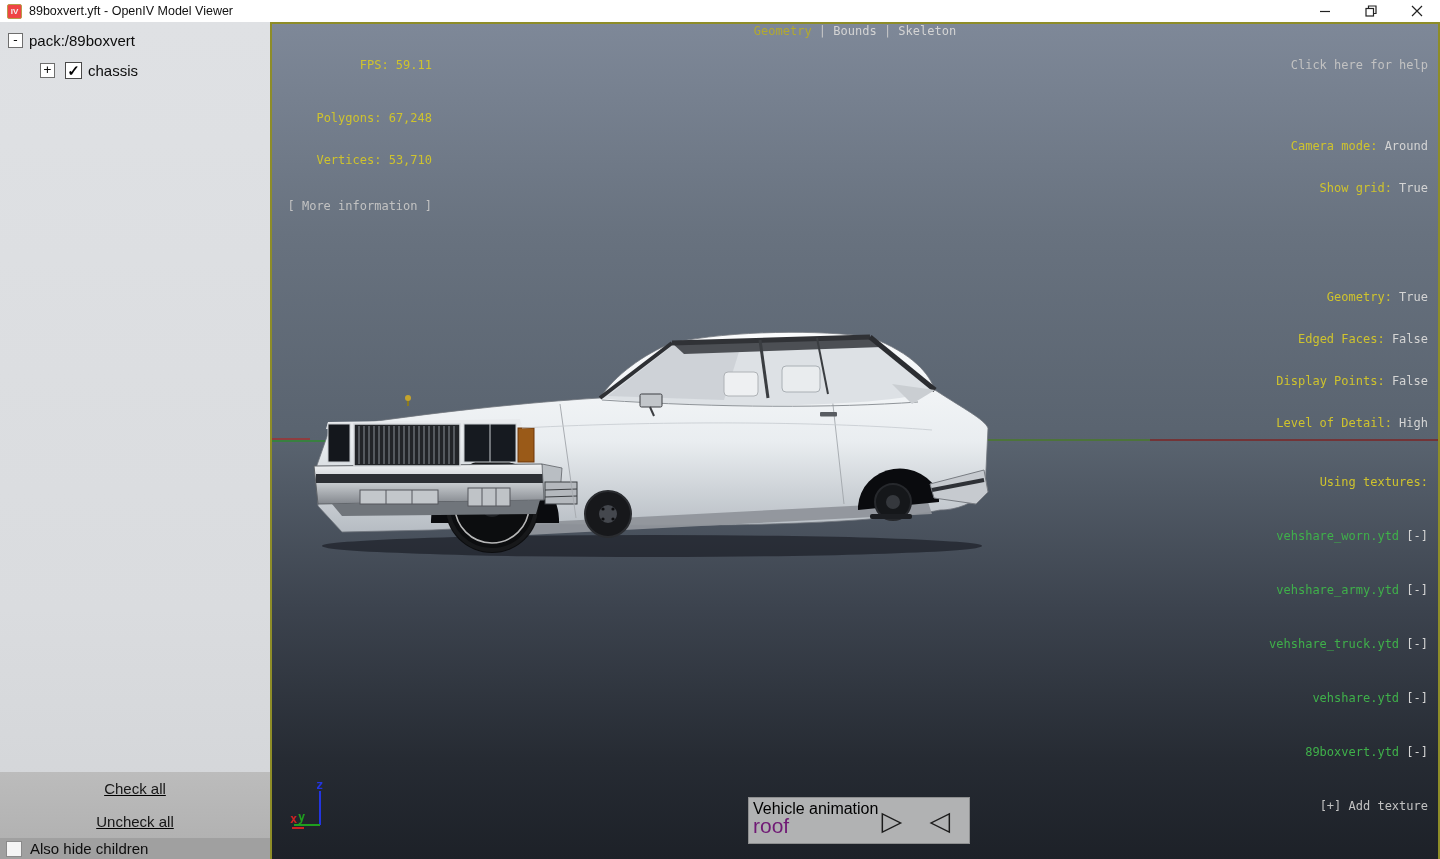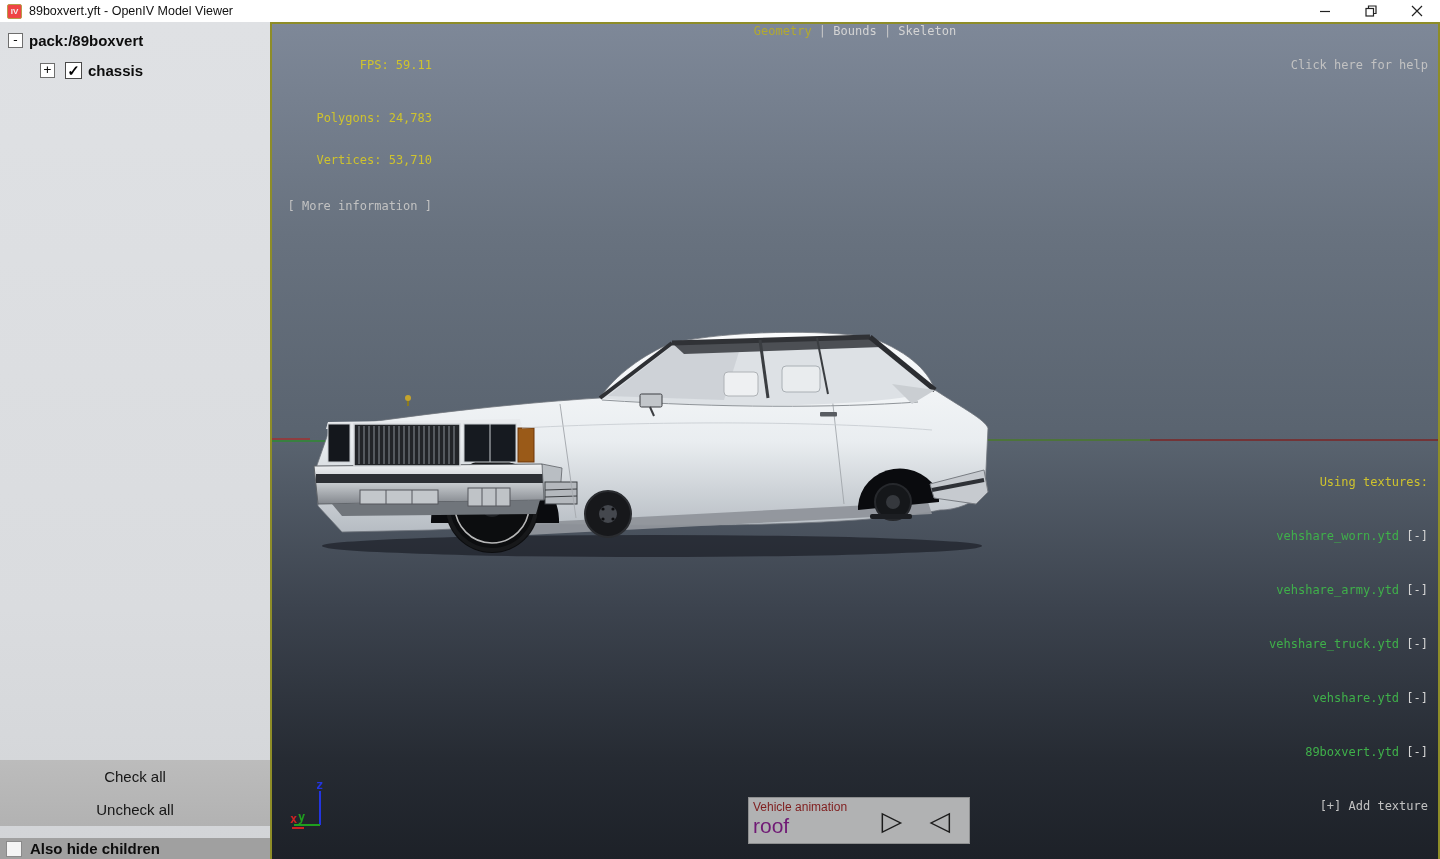--- a/index.html
+++ b/index.html
@@ -33,26 +33,27 @@
   .expander {
     width:15px; height:15px; background:#fff; border:1px solid #6e6e6e;
     font-size:13px; line-height:12px; text-align:center; color:#111;
     font-family:"DejaVu Sans Mono", monospace;
   }
   .checkbox {
     width:17px; height:17px; background:#fff; border:1px solid #494949;
     font-size:15px; line-height:15px; text-align:center; color:#000; font-weight:bold;
   }
   .checkbox.empty { background:#f4f4f4; border:1px solid #8a8a8a; }
-  .tree-label { font-size:15px; color:#0d0d0d; margin-left:6px;font-weight:bold; }
+  .tree-label { font-size:15px; color:#0d0d0d; margin-left:6px; }
   #row-root { left:8px; top:10px; }
   #row-chassis { left:40px; top:40px; }
   #sidebar-buttons {
-    position:absolute; left:0; bottom:33px; width:298px; height:66px;
+    position:absolute; left:0; bottom:21px; width:298px; height:66px;
     background:linear-gradient(180deg,#bcbcbc 0%,#b2b2b2 100%);
+    text-decoration:underline;
   }
   .flat-btn {
     width:270px; height:33px; display:flex; align-items:center; justify-content:center;
     font-size:15px; color:#161616; cursor:default;
   }
   #also-hide-row {
     position:absolute; left:0; bottom:0; width:270px; height:21px;
     background:#a0a0a0; display:flex; align-items:center;text-align:center;
   }
   #also-hide-row .checkbox { margin-left:6px; width:16px; height:16px; }
@@ -79,21 +80,21 @@
   #hud-right { right:10px; top:6px; text-align:right; }
   #hud-right .grp { margin-top:11px; }
   #hud-right .row span.val { color:#d4d4d4; }
   #hud-textures { right:10px; bottom:8px; text-align:right; line-height:18px; }
   #hud-textures .rm { color:#d4d4d4; }
   
   #anim-panel {
     position:absolute; left:476px; top:773px; width:222px; height:47px;
     background:#b1b2b3; box-shadow:0 0 0 1px #8e8f90 inset;
   }
-  #anim-label { position:absolute; left:5px; top:3px; font-size:12px; color:#7f1d1d; font-family:"Liberation Sans", sans-serif; }
+  #anim-label { position:absolute; left:5px; top:3px; font-size:16px; color:#000000; font-family:"Liberation Sans", sans-serif; }
   #anim-value { position:absolute; left:5px; top:17px; font-size:21px; color:#701a75; font-family:"Liberation Sans", sans-serif; }
   .anim-btn {
     position:absolute; top:8px; width:32px; height:32px; font-size:27px; line-height:32px;
     text-align:center; color:#1b1b1b; font-family:"DejaVu Sans", sans-serif;
   }
   #anim-forward { left:128px; }
   #anim-backward { left:176px; }
   
   #axis-widget { position:absolute; left:16px; bottom:26px; }
   #axis-widget text { font-family:"DejaVu Sans Mono", monospace; font-size:12px; font-weight:bold; }
@@ -281,29 +282,39 @@
         <rect x="452" y="348" width="34" height="24" rx="4" fill="#eef0f2" stroke="#aeb2b6"></rect>
         <rect x="510" y="342" width="38" height="26" rx="4" fill="#e9ecee" stroke="#aab0b5"></rect>
         <path d="M 620,360 L 663,366 L 640,380 Z" fill="#caced2"></path>
         <rect x="368" y="370" width="22" height="13" rx="1.5" fill="#c2c6ca" stroke="#3c3e42"></rect>
         <path d="M 378,383 L 382,392" stroke="#3c3e42" stroke-width="2"></path>
       </g>
     </svg>
 
     <div class="hud" id="hud-stats">
       <div class="stat-fps yellow">FPS: 59.11</div>
-      <div class="yellow">Polygons: 24,783</div>
+      <div class="yellow">Polygons: 67,248</div>
       <div class="yellow">Vertices: 53,710</div>
       <div class="stat-more dimgray">[ More information ]</div>
     </div>
 
     <div class="hud" id="hud-tabs"><span class="tab active">Geometry</span><span class="sep"> | </span><span class="tab inactive">Bounds</span><span class="sep"> | </span><span class="tab inactive">Skeleton</span></div>
 
     <div class="hud" id="hud-right">
       <div class="dimgray">Click here for help</div>
+      <div class="grp">
+        <div class="row"><span class="yellow">Camera mode: </span><span class="val">Around</span></div>
+        <div class="row"><span class="yellow">Show grid: </span><span class="val">True</span></div>
+      </div>
+      <div class="grp">
+        <div class="row"><span class="yellow">Geometry: </span><span class="val">True</span></div>
+        <div class="row"><span class="yellow">Edged Faces: </span><span class="val">False</span></div>
+        <div class="row"><span class="yellow">Display Points: </span><span class="val">False</span></div>
+        <div class="row"><span class="yellow">Level of Detail: </span><span class="val">High</span></div>
+      </div>
     </div>
 
     <div class="hud" id="hud-textures">
       <div class="yellow">Using textures:</div>
       <div><span class="green">vehshare_worn.ytd</span><span class="rm"> [-]</span></div>
       <div><span class="green">vehshare_army.ytd</span><span class="rm"> [-]</span></div>
       <div><span class="green">vehshare_truck.ytd</span><span class="rm"> [-]</span></div>
       <div><span class="green">vehshare.ytd</span><span class="rm"> [-]</span></div>
       <div><span class="green">89boxvert.ytd</span><span class="rm"> [-]</span></div>
       <div class="dimgray">[+] Add texture</div>

